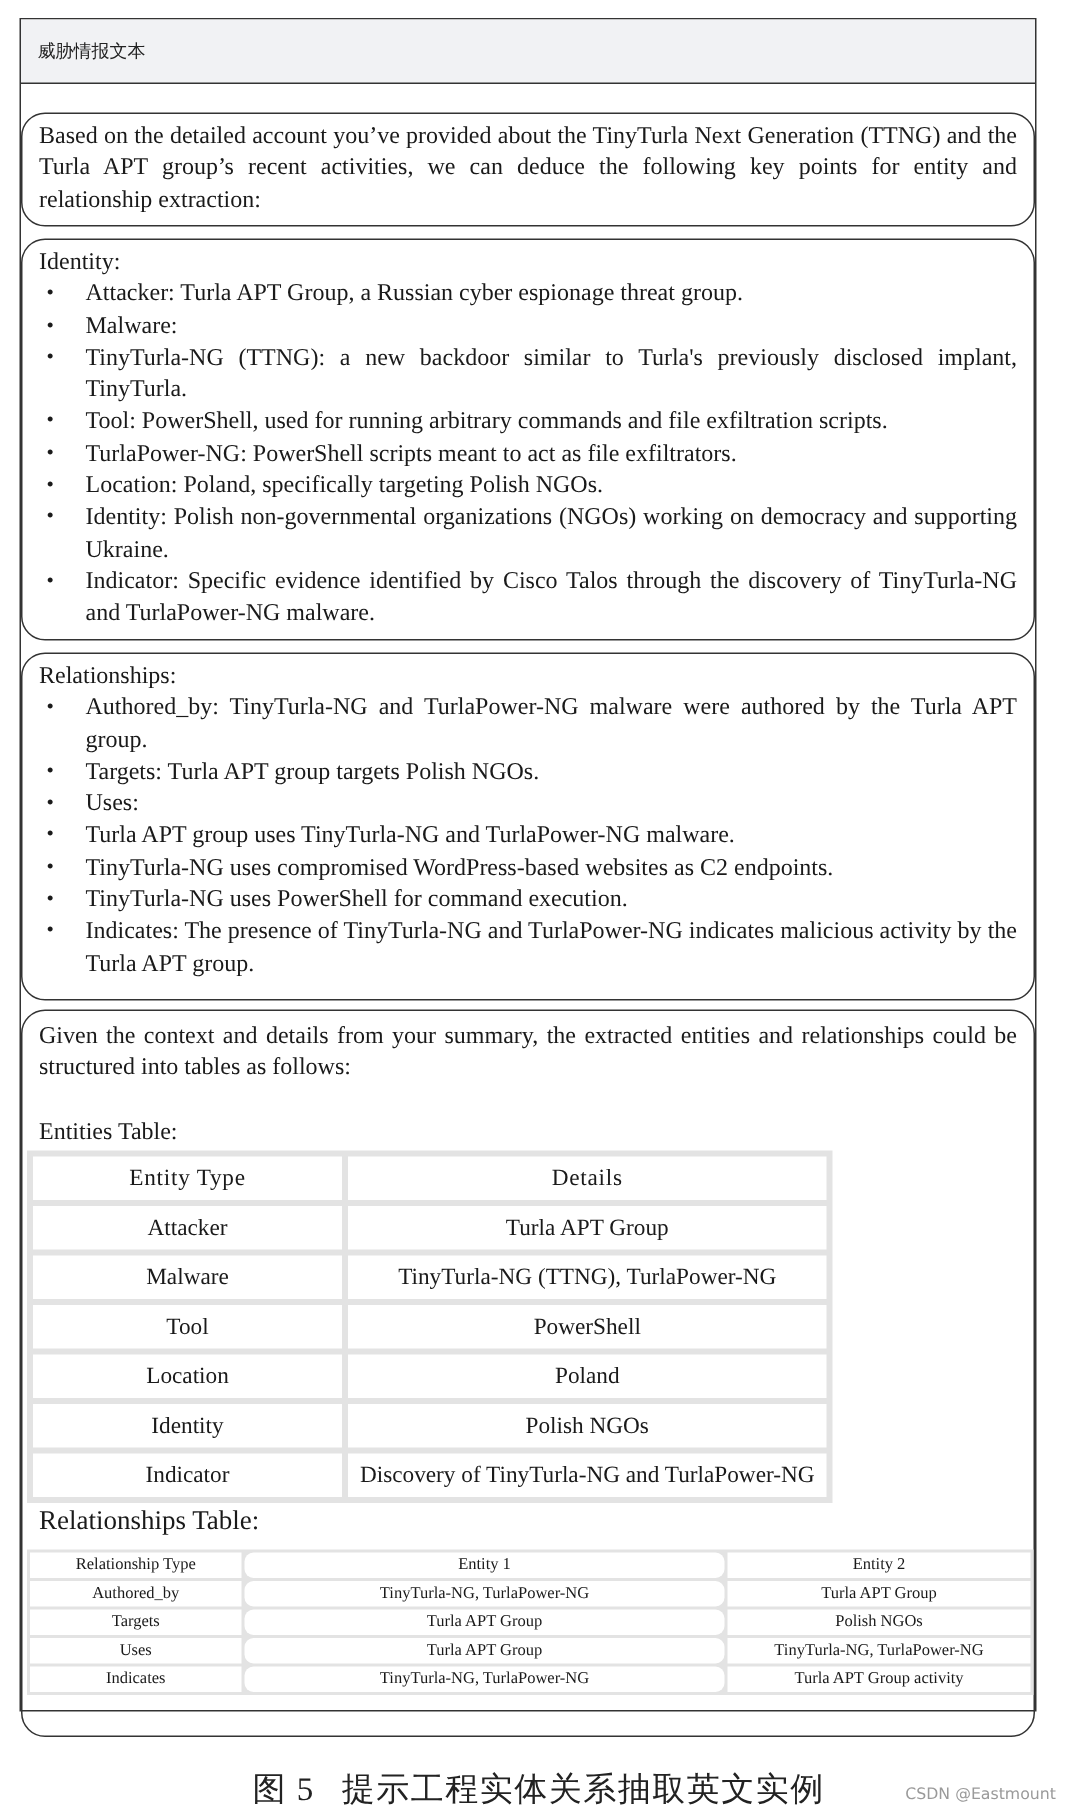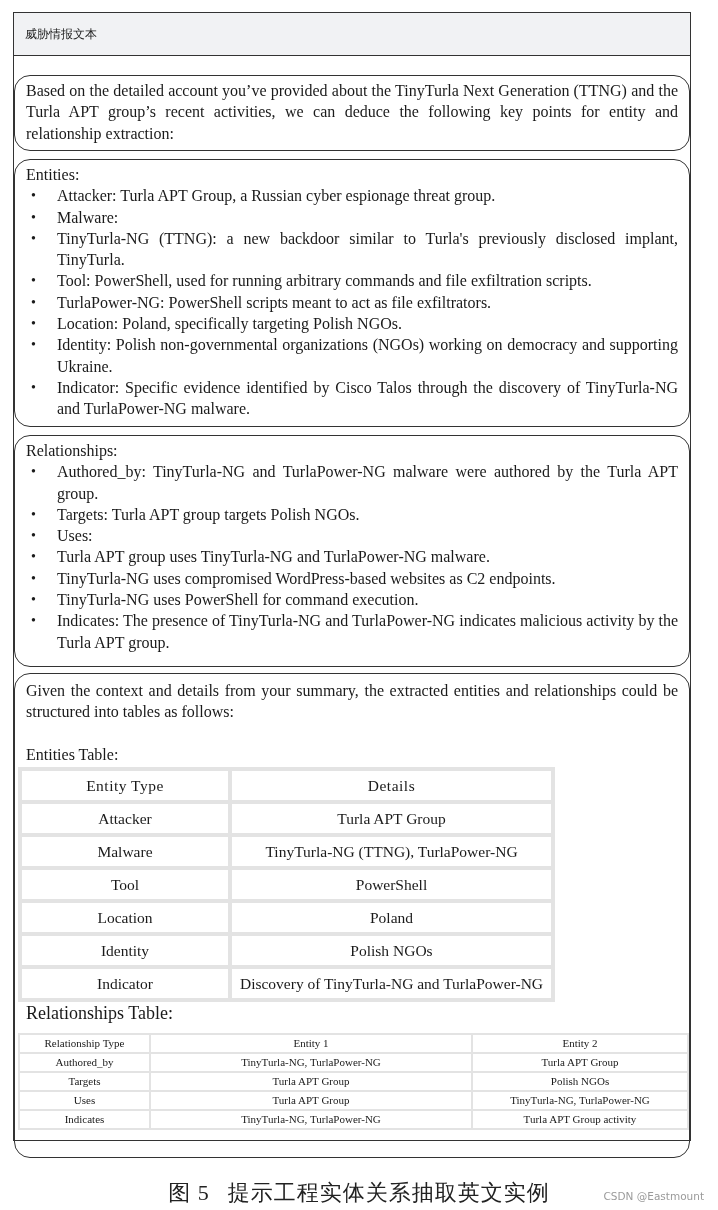--- a/index.html
+++ b/index.html
@@ -49,22 +49,22 @@
   .rel-label { position: absolute; left: 11px; top: 329px; font-size: 18px; }
 
   table.rel {
     border-collapse: separate; border-spacing: 2px; background: #e3e3e3;
     position: absolute; left: 3px; width: 671px; top: 359px;
   }
   table.rel td {
     background: #fff; height: 17px; text-align: center; font-size: 11px;
     padding: 0; vertical-align: middle; line-height: 17px;
   }
-  table.rel td.c1 { width: 129px; }
-  table.rel td.c2 { width: 320px; }
+  table.rel td.c1 { width: 141px; }
+  table.rel td.c2 { width: 320px; border-radius: 6px; }
 
   .caption {
     position: absolute; top: 1178px; left: 0; width: 718px; text-align: center;
     font-size: 22px; letter-spacing: 1px; color: #222;
   }
   .caption .num { margin-right: 18px; }
   .watermark {
     position: absolute; right: 14px; top: 1190px; font-family: "DejaVu Sans", sans-serif;
     font-size: 10.5px; color: #9a9a9a;
   }
@@ -75,21 +75,21 @@
 <div class="frame">
   <div class="title-bar">威胁情报文本</div>
 
   <div style="position:absolute; left:0; right:0; top:0; bottom:0;">
 
     <div class="box box1">
       <p class="justify">Based on the detailed account you’ve provided about the TinyTurla Next Generation (TTNG) and the Turla APT group’s recent activities, we can deduce the following key points for entity and relationship extraction:</p>
     </div>
 
     <div class="box box2">
-      <span class="heading">Entities:</span>
+      <span class="heading">Identity:</span>
       <ul class="bullets">
         <li>Attacker: Turla APT Group, a Russian cyber espionage threat group.</li>
         <li>Malware:</li>
         <li>TinyTurla-NG (TTNG): a new backdoor similar to Turla's previously disclosed implant, TinyTurla.</li>
         <li>Tool: PowerShell, used for running arbitrary commands and file exfiltration scripts.</li>
         <li>TurlaPower-NG: PowerShell scripts meant to act as file exfiltrators.</li>
         <li>Location: Poland, specifically targeting Polish NGOs.</li>
         <li>Identity: Polish non-governmental organizations (NGOs) working on democracy and supporting Ukraine.</li>
         <li>Indicator: Specific evidence identified by Cisco Talos through the discovery of TinyTurla-NG and TurlaPower-NG malware.</li>
       </ul>

